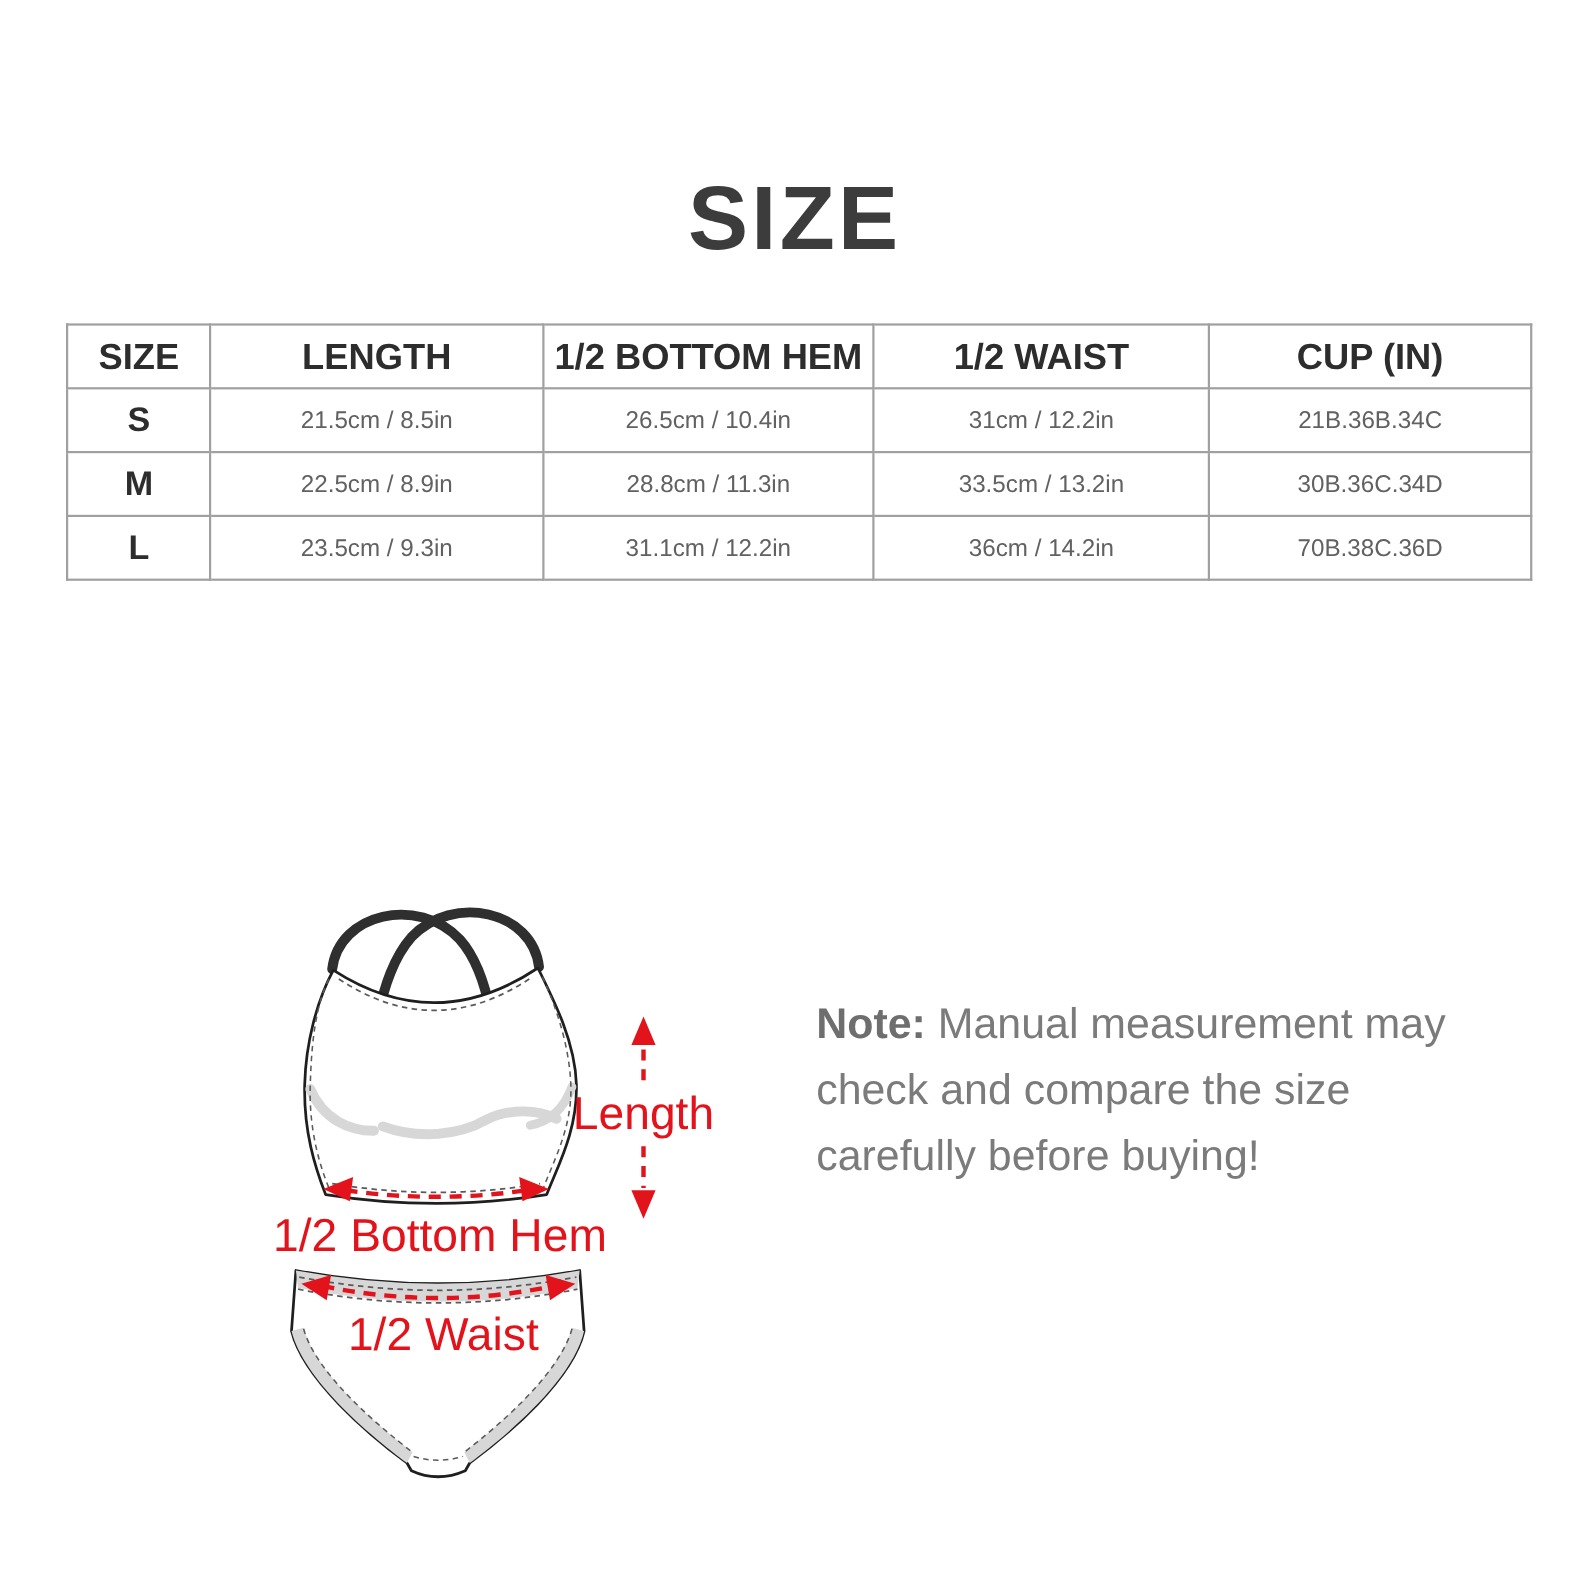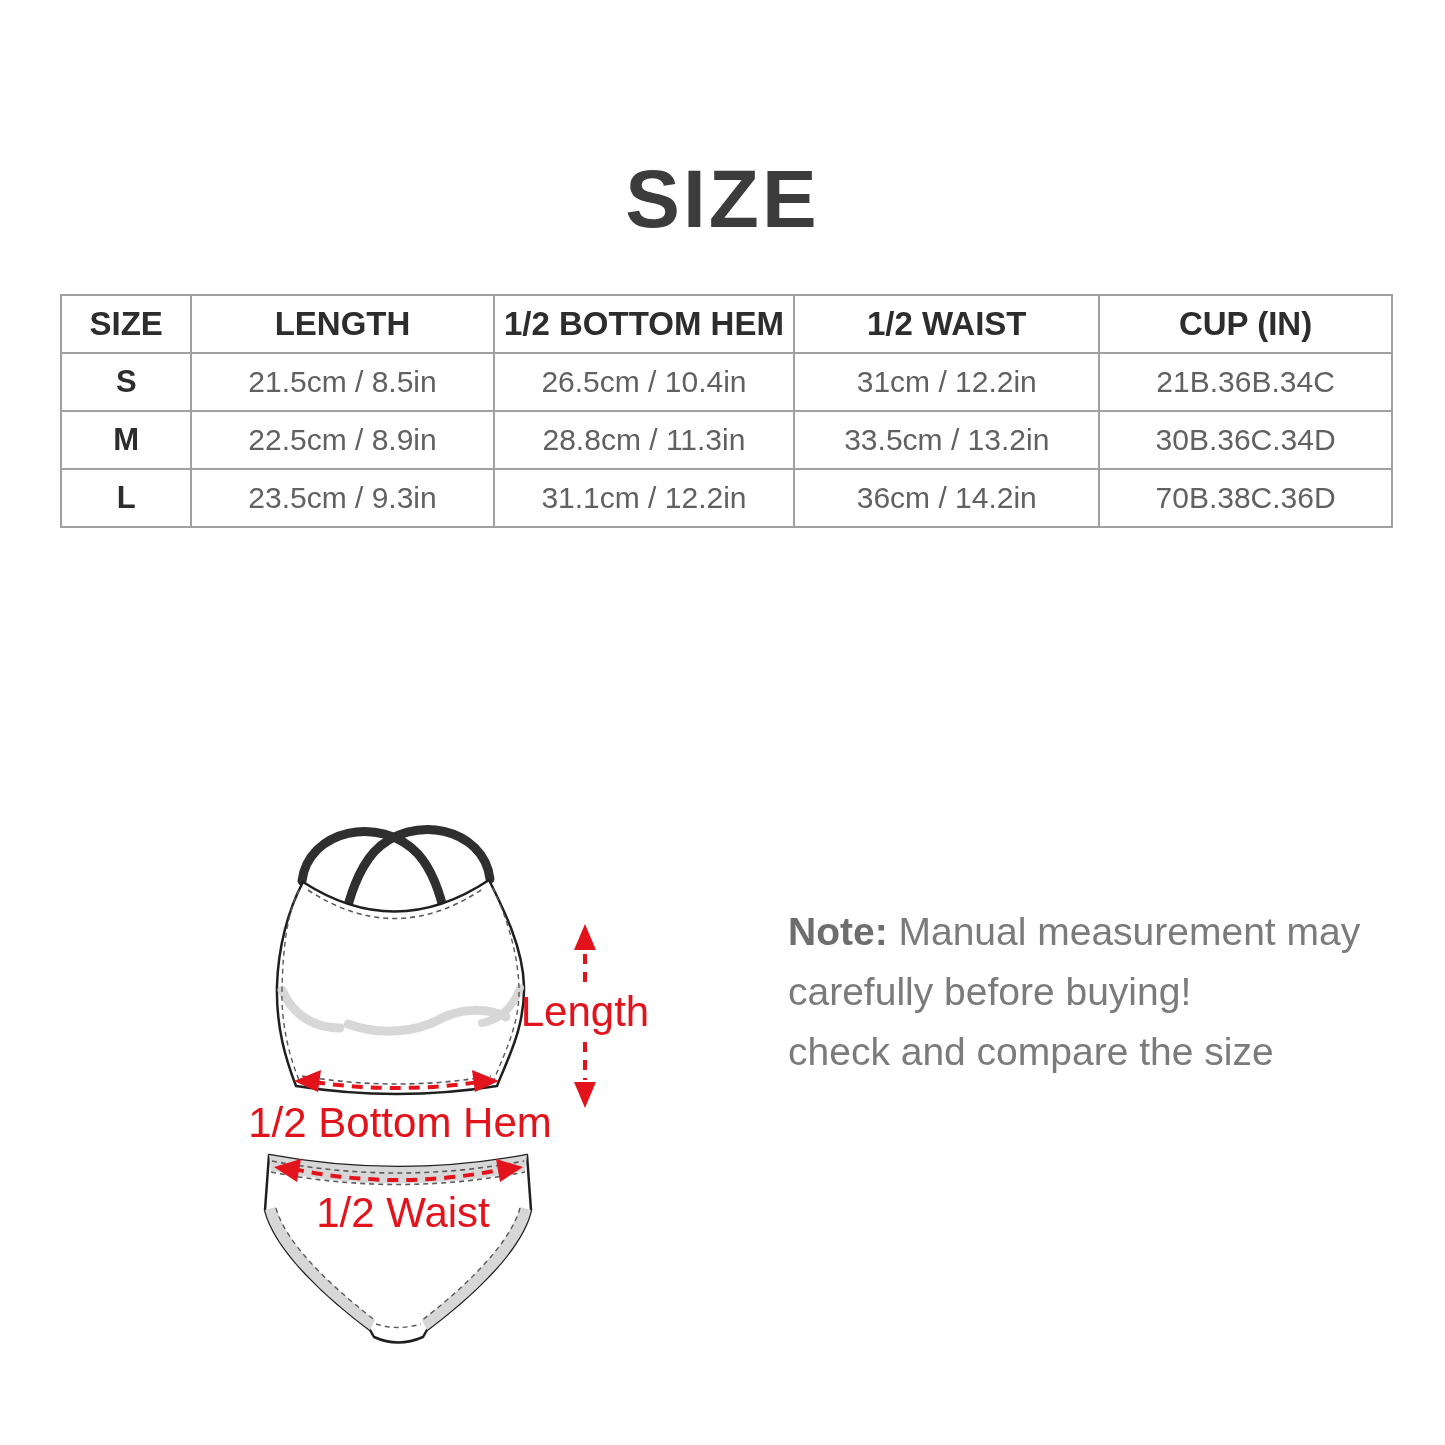--- a/index.html
+++ b/index.html
@@ -14,28 +14,28 @@
   }
   table.size-table{
     position:absolute;left:60px;top:294px;width:1333px;
     border-collapse:collapse;table-layout:fixed;background:#ffffff;
   }
   table.size-table th, table.size-table td{
     border:2px solid #a0a0a0;height:56px;text-align:center;
     vertical-align:middle;padding:0;
   }
   table.size-table th{font-size:33px;font-weight:bold;color:#2d2d2d;}
-  table.size-table td{font-size:30px;font-weight:normal;color:#616161;}
+  table.size-table td{font-size:22px;font-weight:normal;color:#616161;}
   table.size-table td.size-cell{font-size:31px;font-weight:bold;color:#2d2d2d;}
   col.c0{width:9.8%;} col.c1{width:22.7%;} col.c2{width:22.6%;}
   col.c3{width:22.9%;} col.c4{width:22.0%;}
 
   .note-block{
     position:absolute;left:742px;top:902px;width:580px;
-    font-size:39px;line-height:60px;color:#7b7b7b;margin-left:46px;
+    font-size:39px;line-height:60px;color:#7b7b7b;
   }
   .note-block b{font-weight:bold;color:#6e6e6e;}
 
   .diagram{position:absolute;left:190px;top:818px;width:480px;height:600px;}
   .red-label{font-family:"Liberation Sans",sans-serif;font-size:42px;fill:#e2131b;}
 </style>
 </head>
 <body>
 
 <div class="page-title">SIZE</div>
@@ -147,15 +147,15 @@
   <g>
     <path d="M 103 351 Q 208 373 314 351" fill="none" stroke="#e2131b" stroke-width="4" stroke-dasharray="11 8"></path>
     <polygon points="84,349 111,341 107,364" fill="#e2131b"></polygon>
     <polygon points="333,349 306,341 310,364" fill="#e2131b"></polygon>
   </g>
   <text class="red-label" x="213" y="409" text-anchor="middle">1/2 Waist</text>
 </svg>
 
 <div class="note-block">
   <div><b>Note:</b> <span>Manual measurement may</span></div>
+  <div>check and compare the size</div>
   <div>carefully before buying!</div>
-  <div>check and compare the size</div>
 </div>
 
 </body></html>

